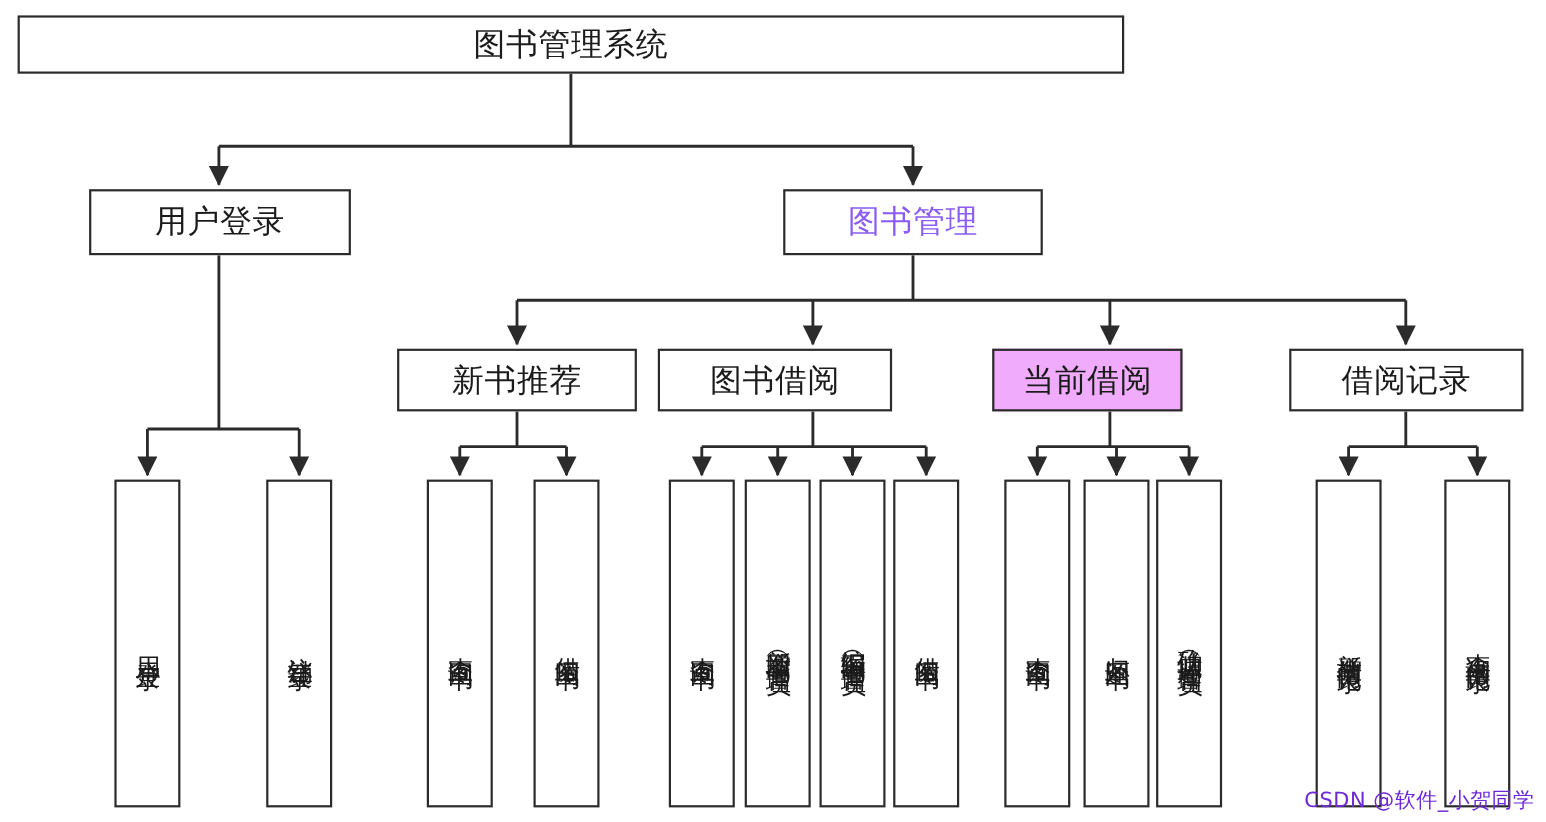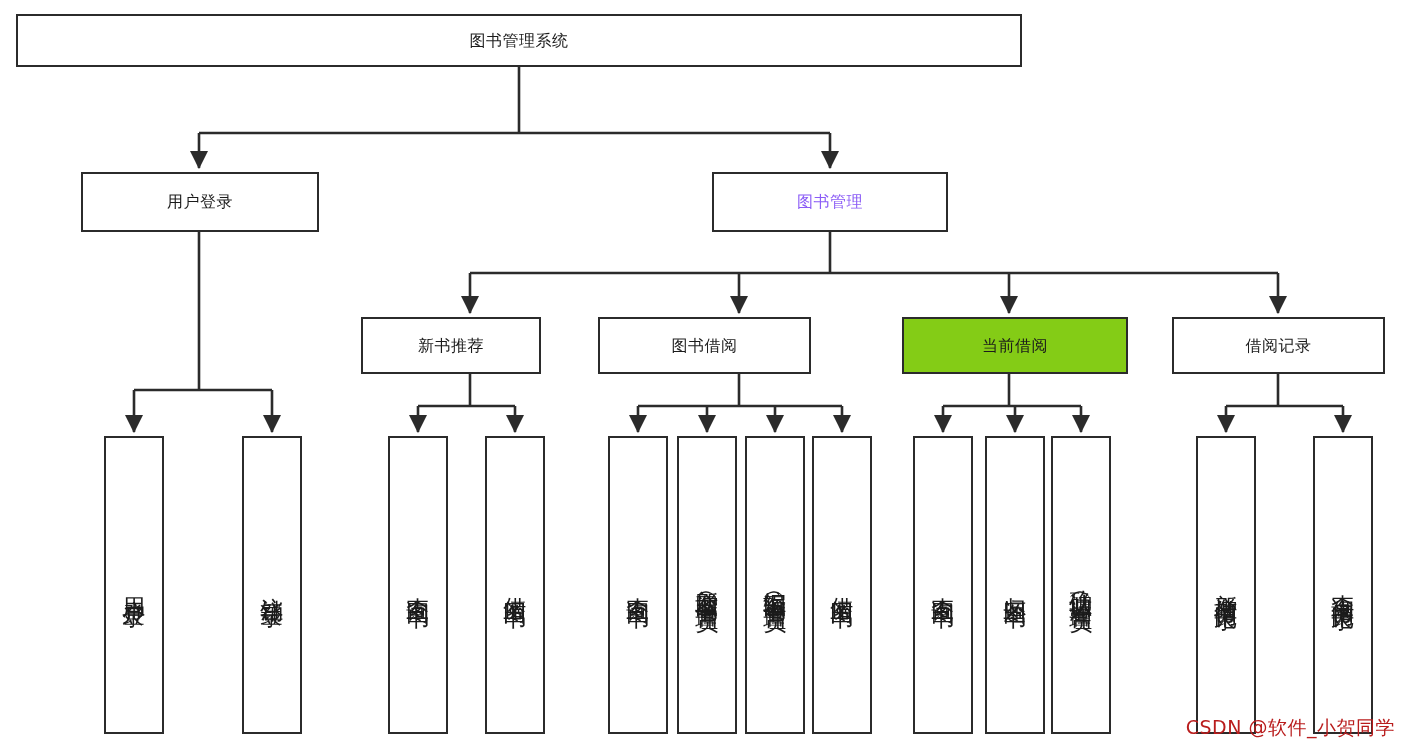--- a/index.html
+++ b/index.html
@@ -36,21 +36,21 @@
     overflow: hidden;
   }
   .node .label {
     color: #1b1b1b;
     text-align: center;
     line-height: 1.22;
     letter-spacing: 0.5px;
     white-space: pre-line;
   }
   .node.horiz .label {
-    font-size: 16px;
+    font-size: 29px;
   }
   .node.vert {
     align-items: center;
     justify-content: center;
     padding: 6px 0;
   }
   .node.vert .label {
     writing-mode: vertical-rl;
     text-orientation: upright;
     font-size: 23px;
@@ -130,27 +130,27 @@
     <span class="label" style="color: rgb(27, 27, 27);">图书管理系统</span>
   </div>
 
   <div class="node horiz" style="left: 81px; top: 172px; width: 238px; height: 60px; border-color: rgb(43, 43, 43); background: rgb(255, 255, 255);">
     <span class="label" style="color: rgb(27, 27, 27);">用户登录</span>
   </div>
   <div class="node horiz" style="left: 712px; top: 172px; width: 236px; height: 60px; border-color: rgb(43, 43, 43); background: rgb(255, 255, 255);">
     <span class="label" style="color: #8b5cf6;">图书管理</span>
   </div>
 
-  <div class="node horiz" style="left: 361px; top: 317px; width: 180px; height: 57px; border-color: rgb(43, 43, 43); background: rgb(255, 255, 255); justify-content: center;">
+  <div class="node horiz" style="left: 361px; top: 317px; width: 218px; height: 57px; border-color: rgb(43, 43, 43); background: rgb(255, 255, 255); justify-content: center;">
     <span class="label" style="color: rgb(27, 27, 27);">新书推荐</span>
   </div>
   <div class="node horiz" style="left: 598px; top: 317px; width: 213px; height: 57px; border-color: rgb(43, 43, 43); background: rgb(255, 255, 255);">
     <span class="label" style="color: rgb(27, 27, 27);">图书借阅</span>
   </div>
-  <div class="node horiz" style="left: 902px; top: 317px; width: 226px; height: 57px; border-color: rgb(43, 43, 43); background: #84cc16;">
+  <div class="node horiz" style="left: 902px; top: 317px; width: 173px; height: 57px; border-color: rgb(43, 43, 43); background: #f0abfc;">
     <span class="label" style="color: rgb(27, 27, 27);">当前借阅</span>
   </div>
   <div class="node horiz" style="left: 1172px; top: 317px; width: 213px; height: 57px; border-color: rgb(43, 43, 43); background: rgb(255, 255, 255);">
     <span class="label" style="color: rgb(27, 27, 27);">借阅记录</span>
   </div>
 
   <div class="node vert" style="left: 104px; top: 436px; width: 60px; height: 298px; border-color: rgb(43, 43, 43); background: rgb(255, 255, 255);">
     <span class="label" style="color: rgb(27, 27, 27);">用户登录</span>
   </div>
   <div class="node vert" style="left: 242px; top: 436px; width: 60px; height: 298px; border-color: rgb(43, 43, 43); background: rgb(255, 255, 255);">
@@ -183,14 +183,14 @@
   <div class="node vert" style="left: 1051px; top: 436px; width: 60px; height: 298px; border-color: rgb(43, 43, 43); background: rgb(255, 255, 255);">
     <span class="label" style="color: rgb(27, 27, 27);">确认归还（管理员）</span>
   </div>
   <div class="node vert" style="left: 1196px; top: 436px; width: 60px; height: 298px; border-color: rgb(43, 43, 43); background: rgb(255, 255, 255);">
     <span class="label" style="color: rgb(27, 27, 27);">新增借阅记录</span>
   </div>
   <div class="node vert" style="left: 1313px; top: 436px; width: 60px; height: 298px; border-color: rgb(43, 43, 43); background: rgb(255, 255, 255);">
     <span class="label" style="color: rgb(27, 27, 27);">查询借阅记录</span>
   </div>
 
-  <div id="watermark" style="color: #b91c1c;">CSDN @软件_小贺同学</div>
+  <div id="watermark" style="color: #6d28d9;">CSDN @软件_小贺同学</div>
 </div>
 
 </body></html>

